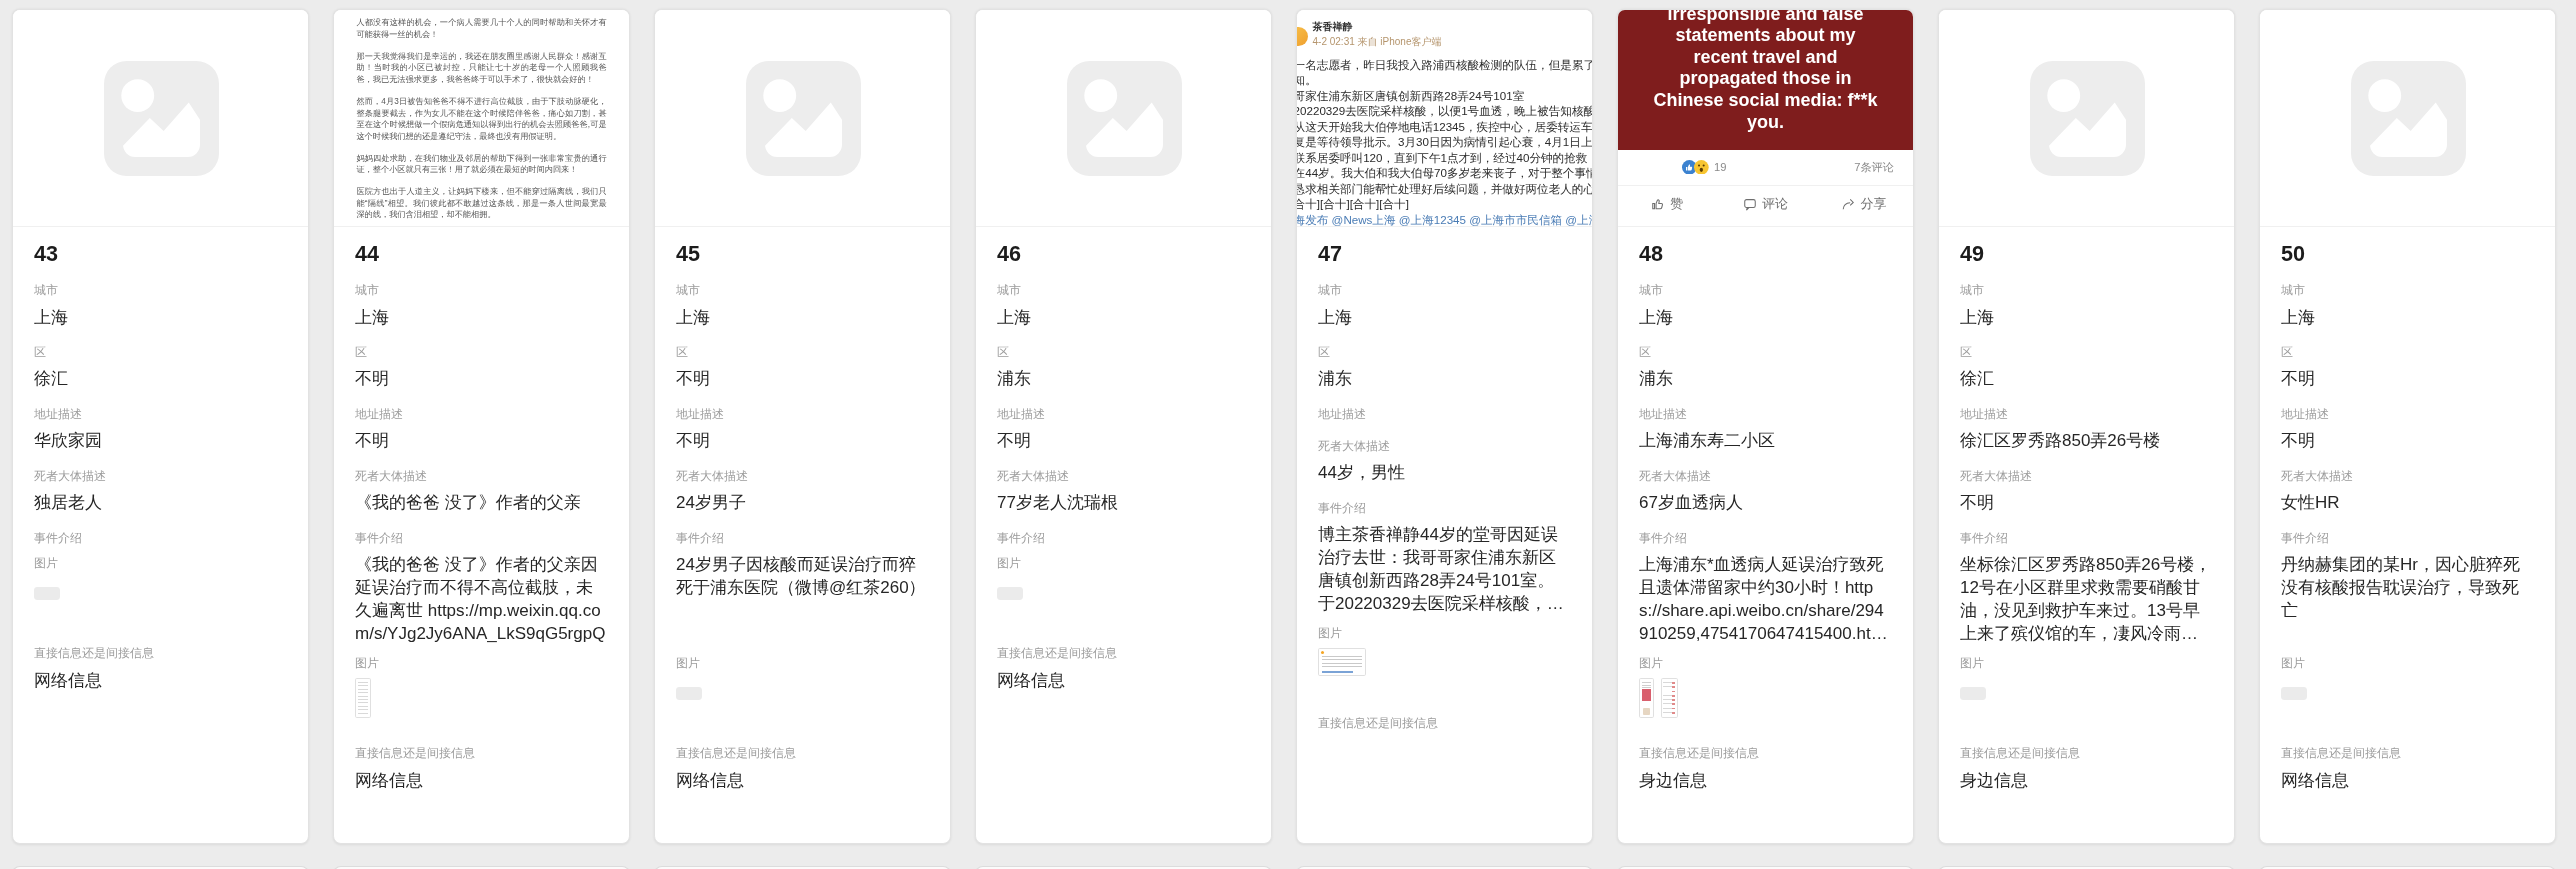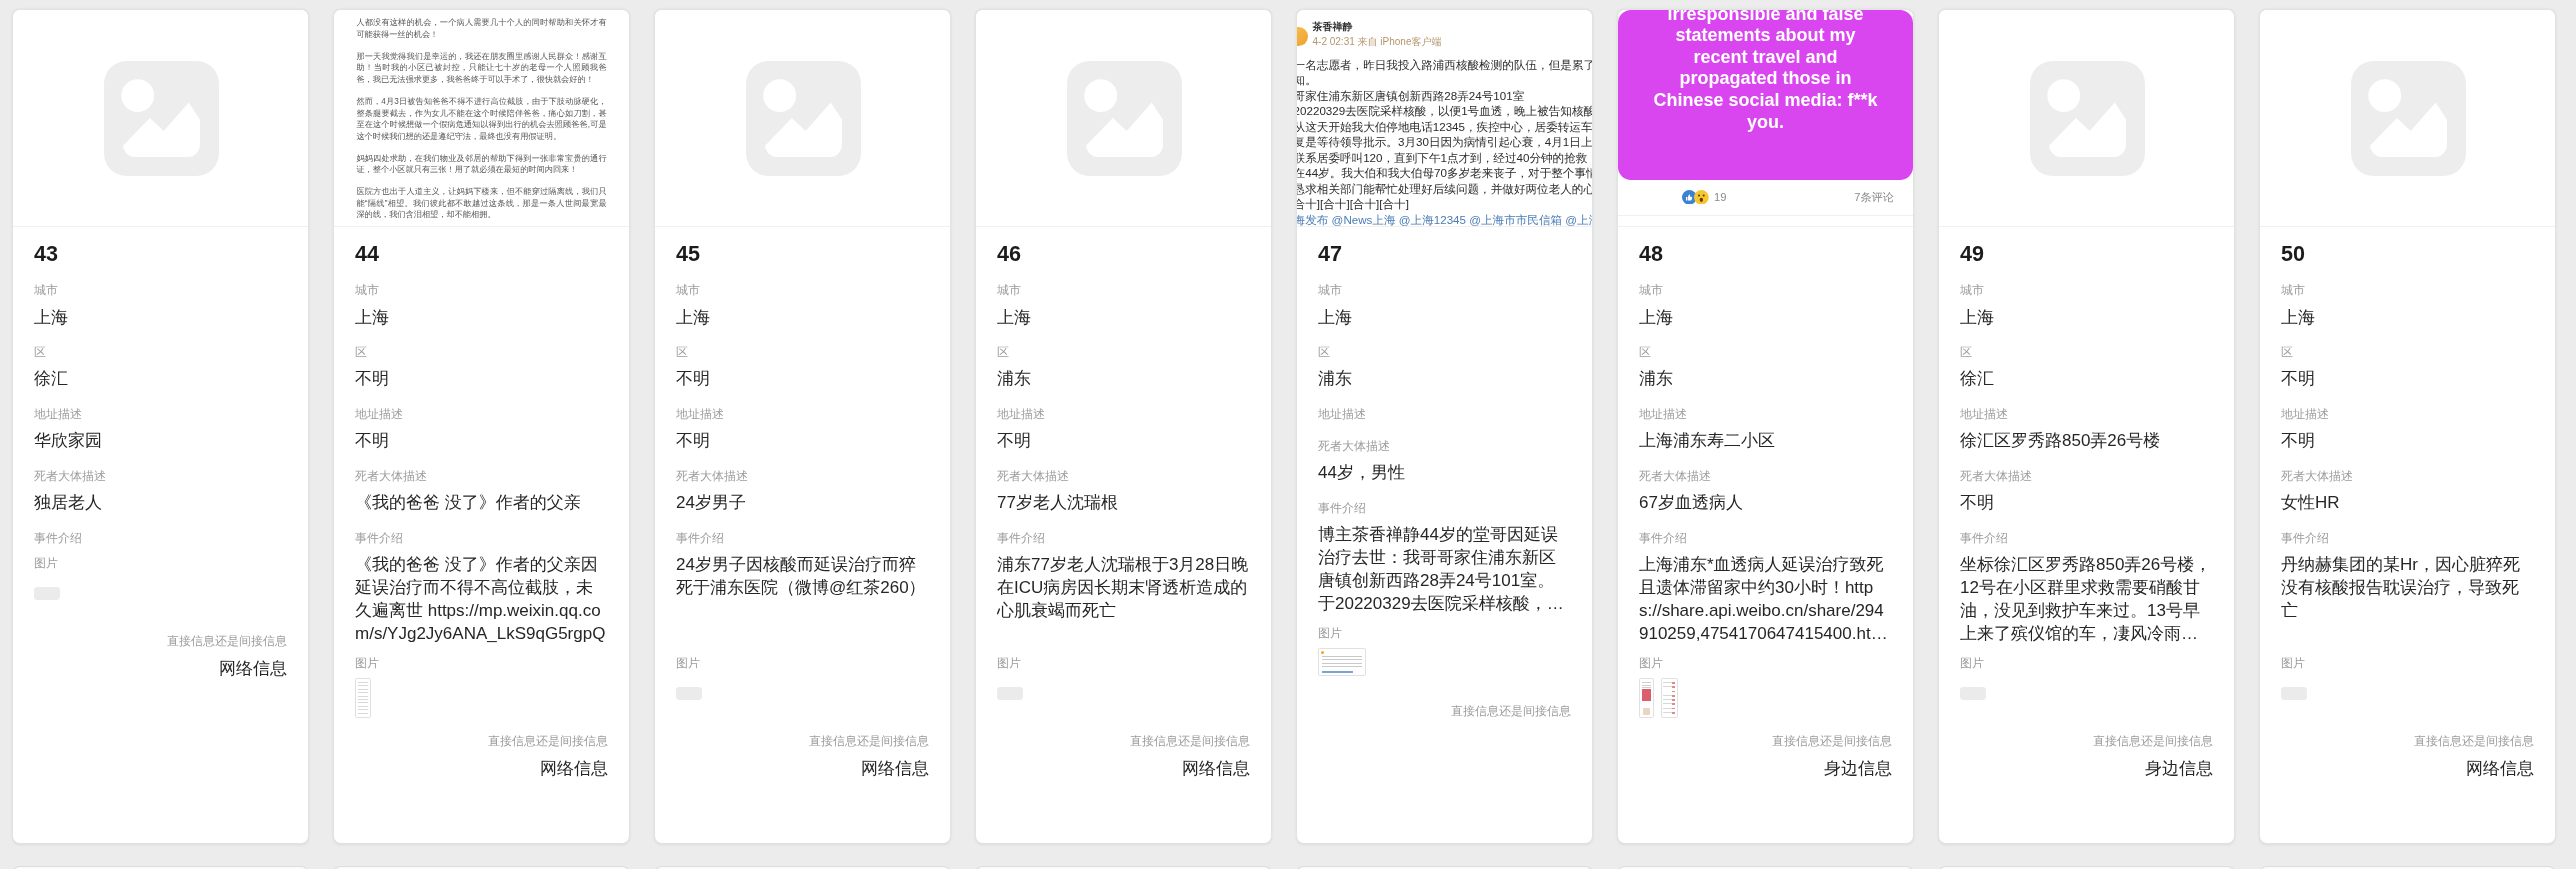--- a/index.html
+++ b/index.html
@@ -32,36 +32,36 @@
   .t-48a { width:14.7px; height:40px; }
   .t-48a .red { position:absolute; left:1.7px; right:1.7px; top:10.3px; height:12px; background:#d95f6d; }
   .t-48a .ph2 { position:absolute; left:2.6px; right:2.6px; bottom:1.7px; height:7px; background:#e6d6c2; border-radius:0.9px; }
   .t-48a .tl3 { position:absolute; left:1.7px; right:1.7px; top:2.6px; height:7px;
                 background:repeating-linear-gradient(180deg,#cfcfcf 0 0.9px,transparent 0.9px 2.6px); }
   .t-48b { width:17px; height:40px; }
   .t-48b .rl { position:absolute; left:1.7px; right:1.7px; top:2.6px; bottom:2.6px;
                background:repeating-linear-gradient(180deg,#d8d8d8 0 0.9px,transparent 0.9px 4.3px); }
   .t-48b .rr { position:absolute; right:1.7px; top:2.6px; bottom:2.6px; width:3.4px;
                background:repeating-linear-gradient(180deg,#e08a8a 0 1.7px,transparent 1.7px 4.3px); }
-  .field-direct { margin-top:14px;text-align:right; }
+  .field-direct { margin-top:26px; }
   
   .article { padding:7.8px 22.4px 0 22.4px; font-size:8.2px; line-height:11.6px; color:#555;
              filter:blur(0.3px); text-align:justify; }
   .article div { margin-bottom:10.3px; }
   
   .weibo { padding:10.3px 0 0 0; }
   .wb-avatar { position:absolute; left:-7.8px; top:17px; width:19px; height:19px; border-radius:50%;
                background:linear-gradient(135deg,#f8c34d,#ef9f2e); }
   .wb-name { margin-left:15.5px; font-size:10px; font-weight:700; color:#333; }
   .wb-meta { margin-left:15.5px; margin-top:1px; font-size:10px; color:#b5956d; }
   .wb-body { margin-top:7.8px; margin-left:-3.4px; width:310px; font-size:11.6px; line-height:15.5px; color:#2b2b2b; }
   .wb-body div { white-space:nowrap; }
   .wb-mentions { margin-left:-3.4px; width:310px; font-size:11.6px; line-height:15.5px; color:#4a7cb5; white-space:nowrap; }
   
-  .redblock { height:170px; background:#d946ef; overflow:hidden; display:flex; align-items:flex-start; justify-content:center;border-radius:13px; }
+  .redblock { height:140px; background:#7f1d1d; overflow:hidden; display:flex; align-items:flex-start; justify-content:center; }
   .redlines { margin-top:-6px; text-align:center; font-size:18px; line-height:21.6px; font-weight:700; color:#fff; }
   .rx-row { height:35px; display:flex; align-items:center; padding:0 19px;margin-left:45px; }
   .rx-icons { display:flex; align-items:center; }
   .rx-icons svg + svg { margin-left:-2.6px; }
   .rx-count { margin-left:5.2px; font-size:11.2px; color:#8a8a8a; }
   .rx-comments { margin-left:auto; font-size:11.2px; color:#8a8a8a; }
   .rx-divider { height:0.9px; background:#f0f0f0; margin:0 0; }
   .act-row { height:29px; display:flex; }
   .act { flex:1; display:flex; align-items:center; justify-content:center; gap:5.2px;
          font-size:13px; color:#6e6e6e; padding-top:8.6px; }
@@ -228,21 +228,20 @@
       <div class="field">
           <div class="flabel">地址描述</div>
           <div class="fvalue">不明</div>
         </div>
       <div class="field">
           <div class="flabel">死者大体描述</div>
           <div class="fvalue">77岁老人沈瑞根</div>
         </div>
       <div class="field field-event">
           <div class="flabel">事件介绍</div>
-          <div class="fvalue event-val">浦东77岁老人沈瑞根于3月28日晚在ICU病房因长期末肾透析造成的心肌衰竭而死亡</div>
         </div>
       <div class="field field-image">
           <div class="flabel">图片</div>
         <div class="thumbrow">
             <div class="thumb-pill"></div>
           </div>
         </div>
       <div class="field field-direct">
           <div class="flabel">直接信息还是间接信息</div>
           <div class="fvalue">网络信息</div>

